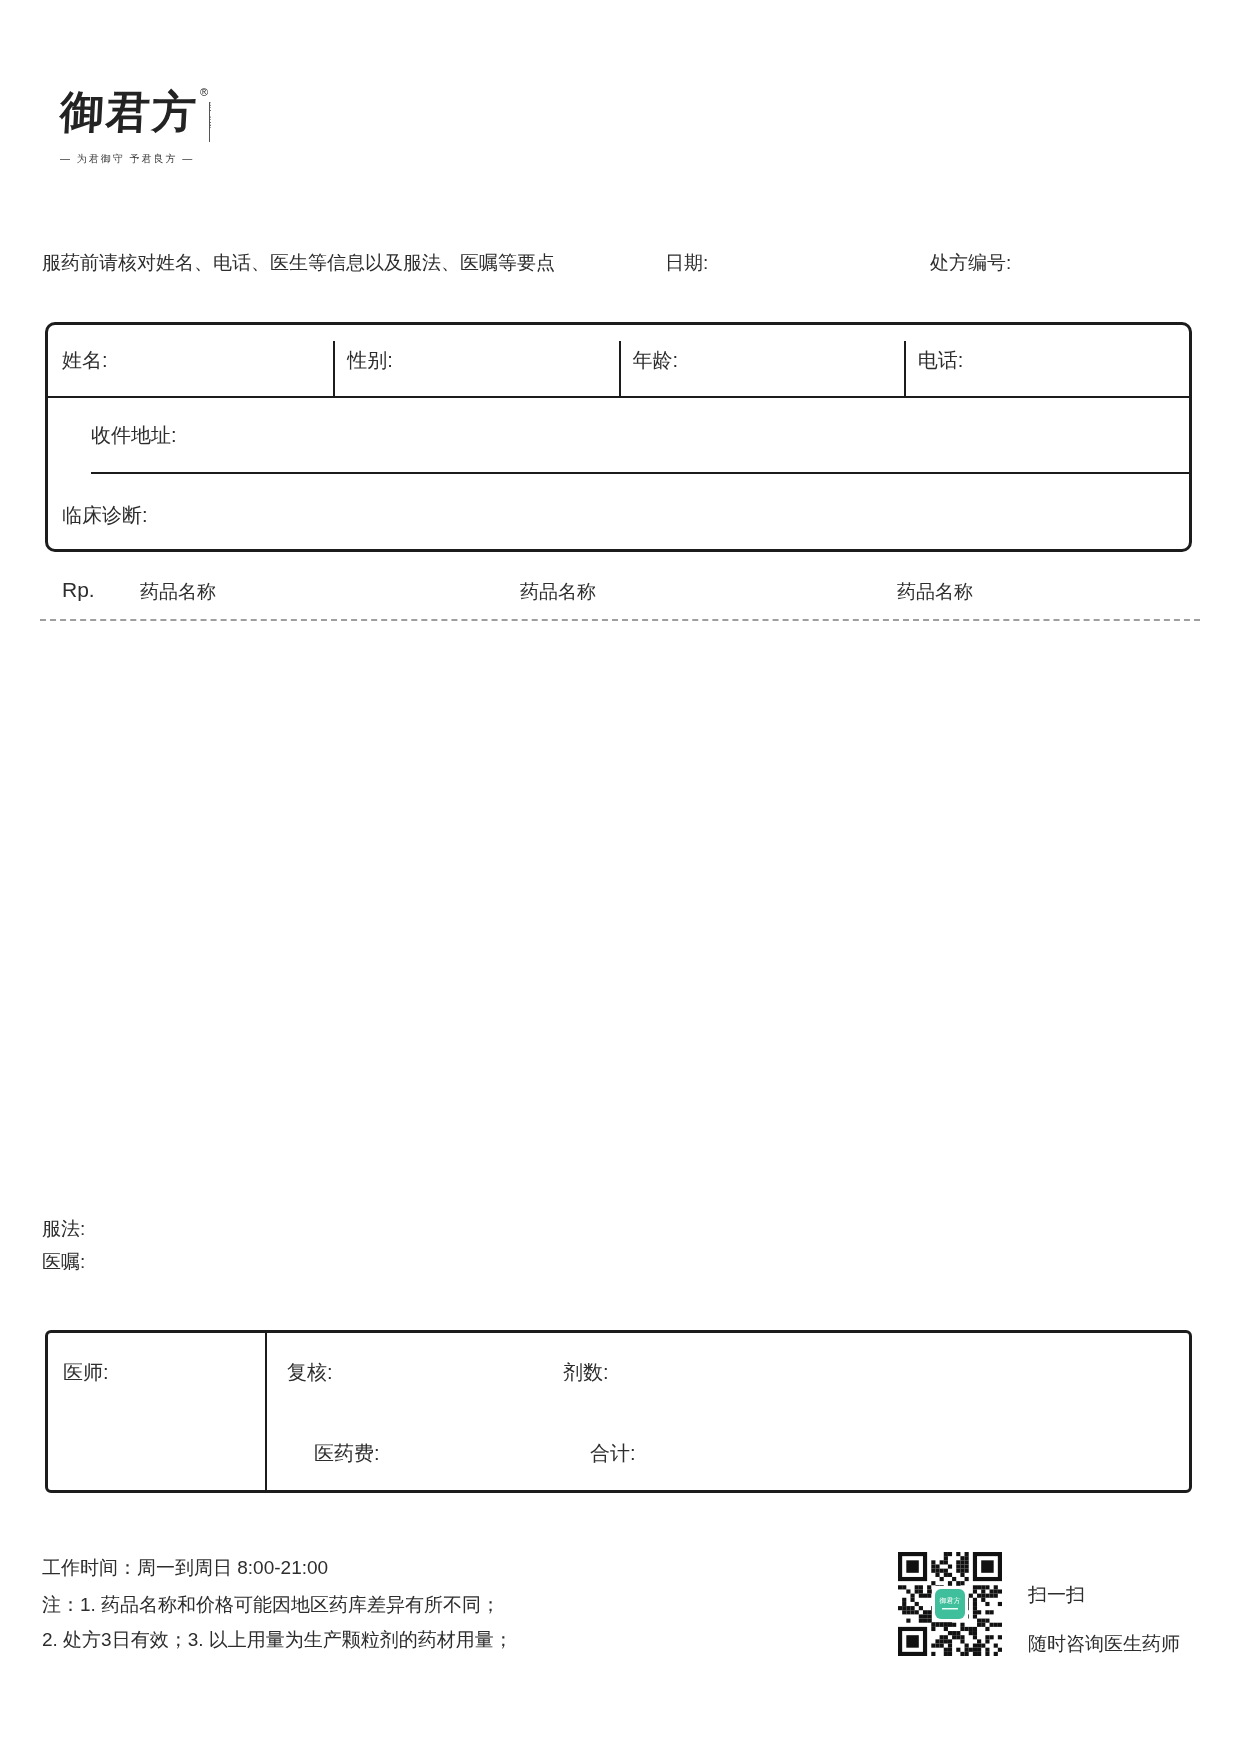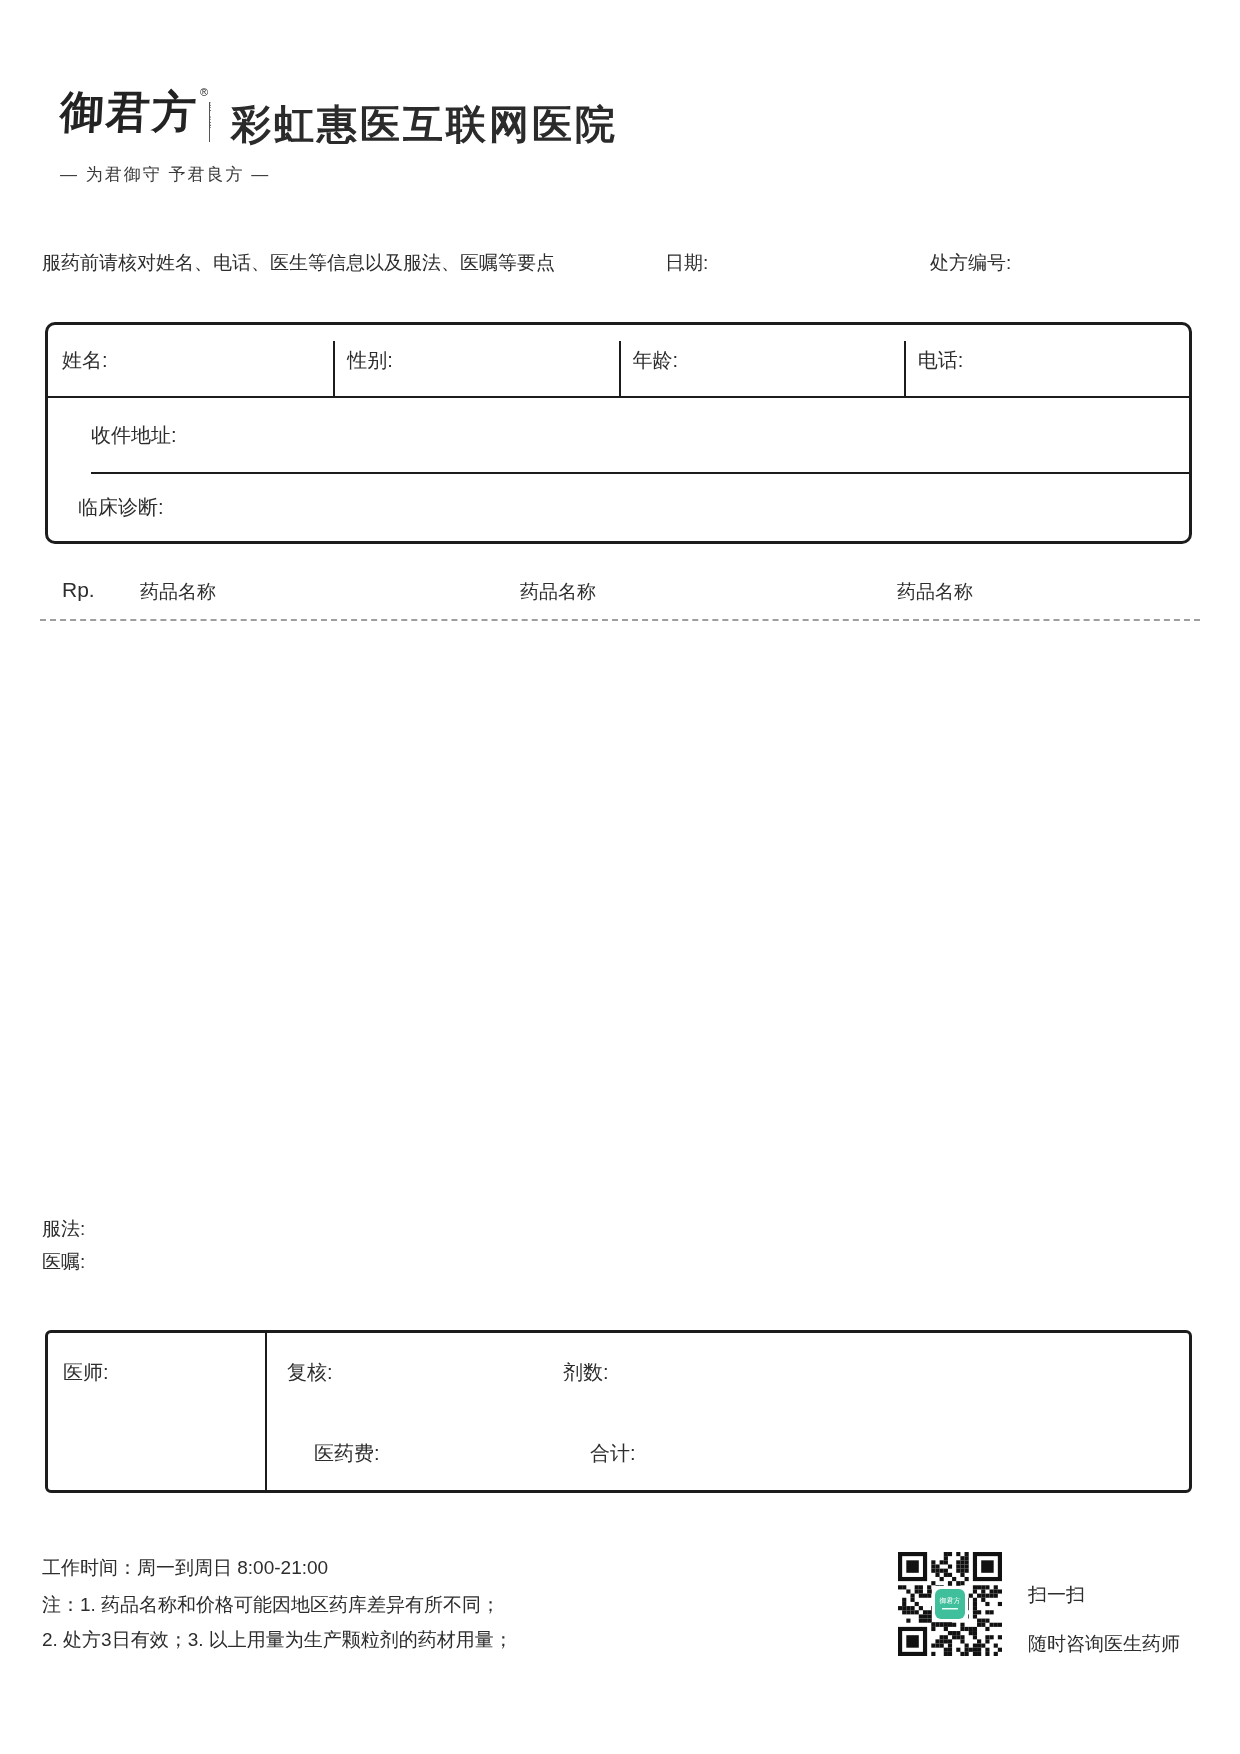--- a/index.html
+++ b/index.html
@@ -17,42 +17,42 @@
     font-size:44px; font-weight:bold; letter-spacing:2px; line-height:1.1;
     transform:skewX(-3deg); color:#232323; white-space:nowrap;
   }
   .reg-mark { font-size:11px; margin-left:2px; margin-top:-2px; color:#232323; }
   .vertical-text {
     writing-mode:vertical-rl; font-size:6px; letter-spacing:1px; color:#444;
     margin-left:1px; margin-top:14px; border-left:1px solid #555; padding-left:2px;
     height:40px; overflow:hidden;
   }
   .tagline {
-    margin-top:21px; font-size:17px; letter-spacing:2px; color:#3a3a3a; white-space:nowrap;
+    margin-top:10px; font-size:10px; letter-spacing:2px; color:#3a3a3a; white-space:nowrap;
   }
   .hospital-title {
     position:absolute; left:231px; top:97px;
     font-size:40px; font-weight:800; letter-spacing:3px; color:#2b2b2b; white-space:nowrap;
   }
   
   .notice      { position:absolute; left:42px;  top:250px; font-size:19px; }
   .date-label  { position:absolute; left:665px; top:250px; font-size:19px; }
   .rx-label    { position:absolute; left:930px; top:250px; font-size:19px; }
   
   .patient-box {
     position:absolute; left:45px; top:322px; width:1147px;
     border:3px solid #1c1c1c; border-radius:10px; box-sizing:border-box;
   }
   .p-row1 { position:relative; height:71px; display:flex; border-bottom:2px solid #1c1c1c; }
   .p-cell { flex:1; display:flex; align-items:center; padding-left:14px; font-size:20px; }
   .v-sep  { position:absolute; top:16px; bottom:0; width:2px; background:#1c1c1c; }
   .v-sep.s1 { left:25%; } .v-sep.s2 { left:50%; } .v-sep.s3 { left:75%; }
   .p-row2 { height:74px; display:flex; align-items:center; padding-left:0;
             border-bottom:2px solid #1c1c1c; font-size:20px;margin-left:43px; }
-  .p-row3 { height:67px; display:flex; align-items:center; padding-left:30px; font-size:20px; }
+  .p-row3 { height:67px; display:flex; align-items:center; padding-left:14px; font-size:20px;margin-top:8px; }
   
   .rp-label  { position:absolute; left:62px;  top:578px; font-size:21px; }
   .drug-h1   { position:absolute; left:140px; top:579px; font-size:19px; }
   .drug-h2   { position:absolute; left:520px; top:579px; font-size:19px; }
   .drug-h3   { position:absolute; left:897px; top:579px; font-size:19px; }
   .dashed-line {
     position:absolute; left:40px; top:619px; width:1160px; height:0;
     border-top:2px dashed #9e9e9e;
   }
   
@@ -83,21 +83,20 @@
 <div class="page">
 
   <div class="logo-block">
     <div class="logo-row">
       <span class="brand">御君方</span>
       <span class="reg-mark">®</span>
       <span class="vertical-text">YU JUN FANG</span>
     </div>
     <div class="tagline">— 为君御守 予君良方 —</div>
   </div>
-  <div class="hospital-title">彩虹惠医互联网医院</div>
 
   <div class="notice">服药前请核对姓名、电话、医生等信息以及服法、医嘱等要点</div>
   <div class="date-label">日期:</div>
   <div class="rx-label">处方编号:</div>
 
   <div class="patient-box">
     <div class="p-row1">
       <div class="p-cell">
         <span>姓名:</span>
       </div>

